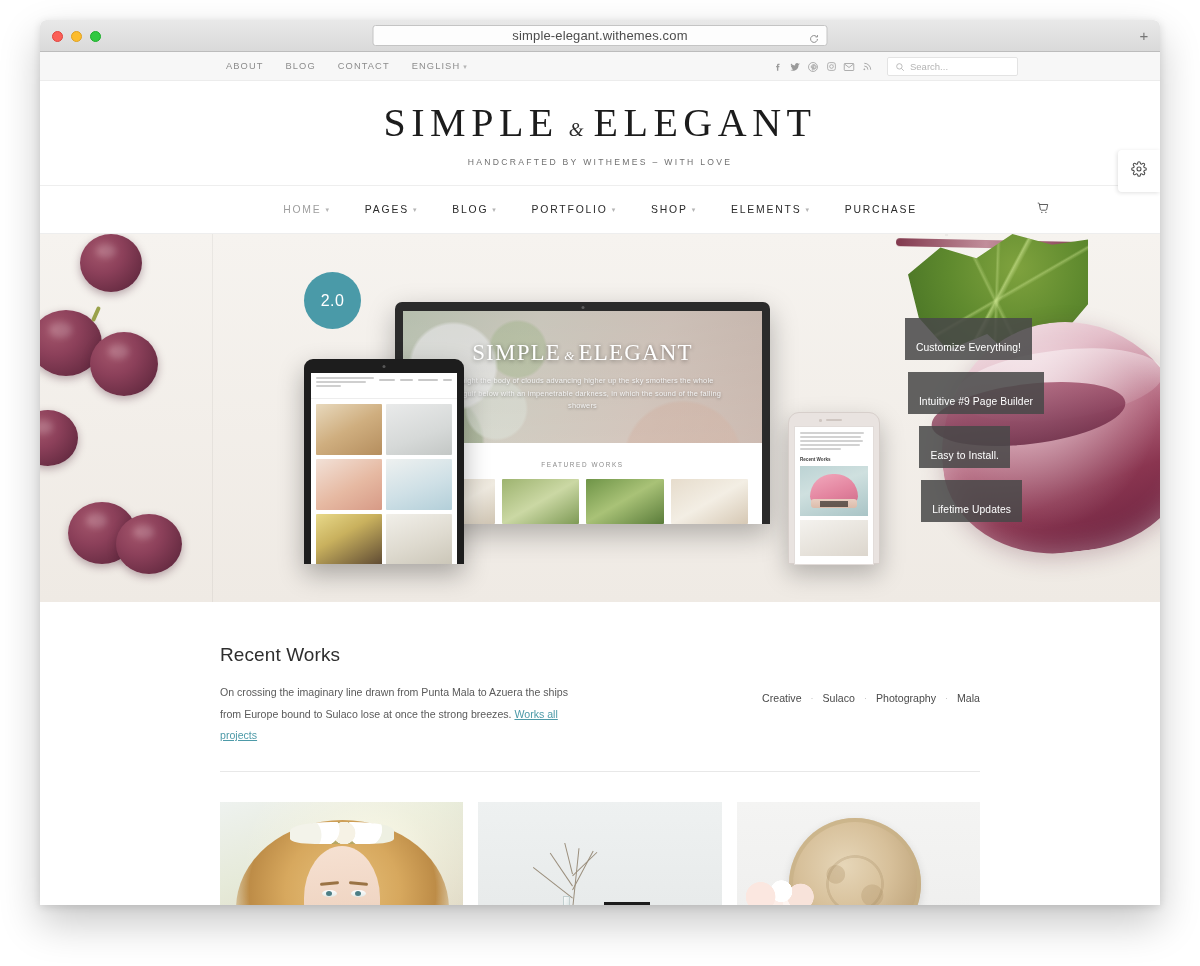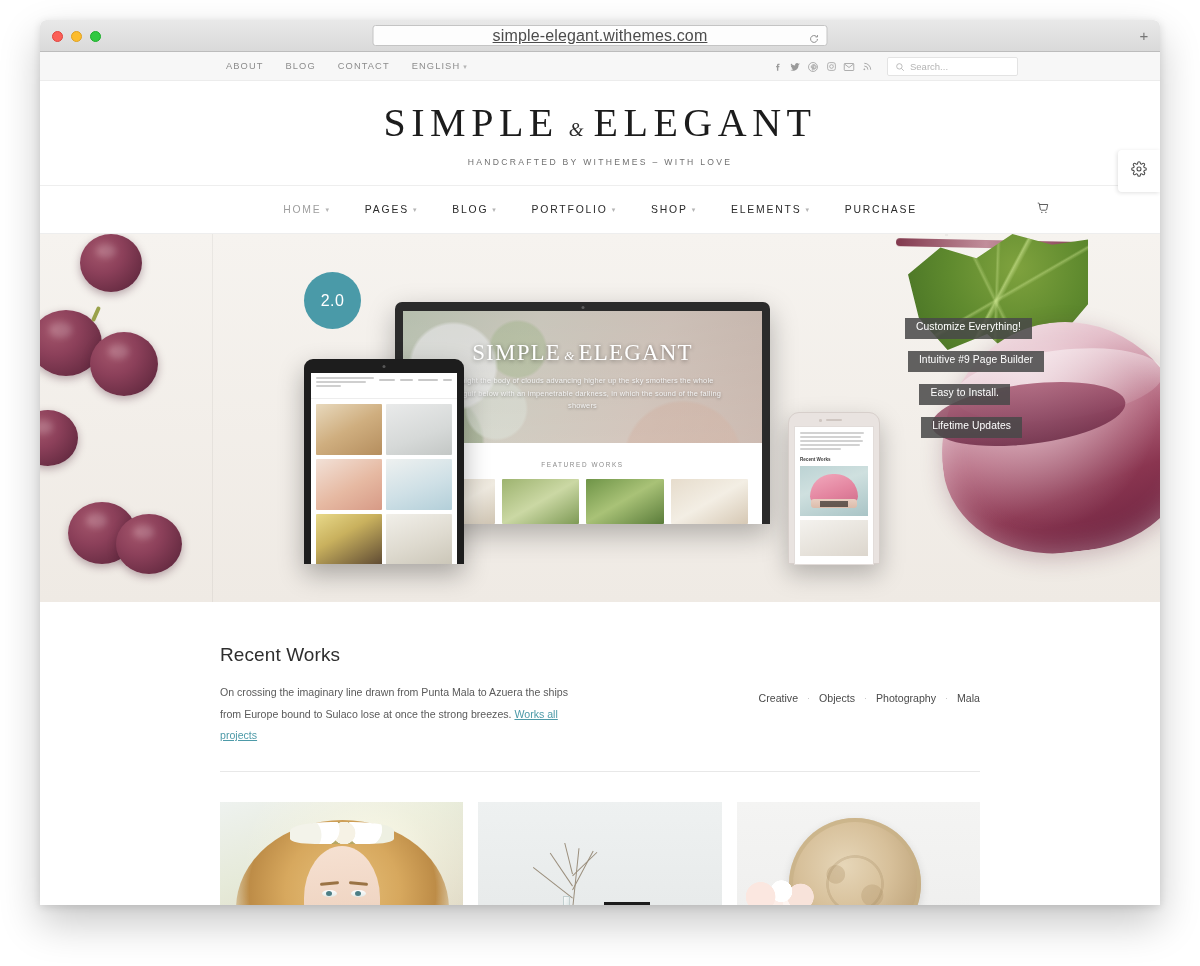--- a/index.html
+++ b/index.html
@@ -34,21 +34,21 @@
   .dot.green { background: #2fc840; border: 1px solid #1dad2b; }
   #urlbar {
     position: absolute; left: 50%; transform: translateX(-50%);
     top: 5px; width: 455px; height: 21px;
     background: #fdfdfd;
     border: 1px solid #c4c4c4;
     border-radius: 3px;
     display: flex; align-items: center; justify-content: center;
   }
   #urlbar .url-text {
-    font-size: 16px; color: #4c4c4c; letter-spacing: 0.15px; text-decoration: underline;
+    font-size: 13px; color: #4c4c4c; letter-spacing: 0.15px;
   }
   #reload-icon {
     position: absolute; right: 7px; top: 50%; transform: translateY(-50%);
     width: 11px; height: 11px; color: #8a8a8a;
   }
   #new-tab-plus {
     position: absolute; right: 8px; top: 8px;
     width: 16px; height: 16px; color: #757575;
     font-size: 15px; line-height: 15px; text-align: center;
   }
@@ -407,21 +407,21 @@
   
   #callouts {
     position: absolute; right: 168px; top: 84px;
     display: flex; flex-direction: column; align-items: flex-end; gap: 12px;
     z-index: 20;
   }
   .callout {
     background: rgba(72,72,72,0.86);
     color: #ffffff;
     font-size: 10.3px; letter-spacing: 0.1px;
-    padding: 3px 11px 7px 11px;
+    padding: 24px 11px 7px 11px;
     white-space: nowrap;
   }
   .callout.c1 { margin-right: -40px; }
   .callout.c2 { margin-right: -52px; }
   .callout.c3 { margin-right: -18px; }
   .callout.c4 { margin-right: -30px; }
 
   
   #content {
     position: relative;
@@ -893,21 +893,21 @@
 
     <section id="content">
       <div id="rw-head">
         <div>
           <h2 id="rw-title">Recent Works</h2>
           <p id="rw-desc"><span>On crossing the imaginary line drawn from Punta Mala to Azuera the ships from Europe bound to Sulaco lose at once the strong breezes. </span><span id="rw-link" style="color: rgb(77, 154, 168);">Works all projects</span></p>
         </div>
         <div id="rw-filters">
           <span class="filter">Creative</span>
           <span class="sep">·</span>
-          <span class="filter">Objects</span>
+          <span class="filter">Sulaco</span>
           <span class="sep">·</span>
           <span class="filter">Photography</span>
           <span class="sep">·</span>
           <span class="filter">Mala</span>
         </div>
       </div>
 
       <div id="rw-divider"></div>
 
       <div id="grid">

